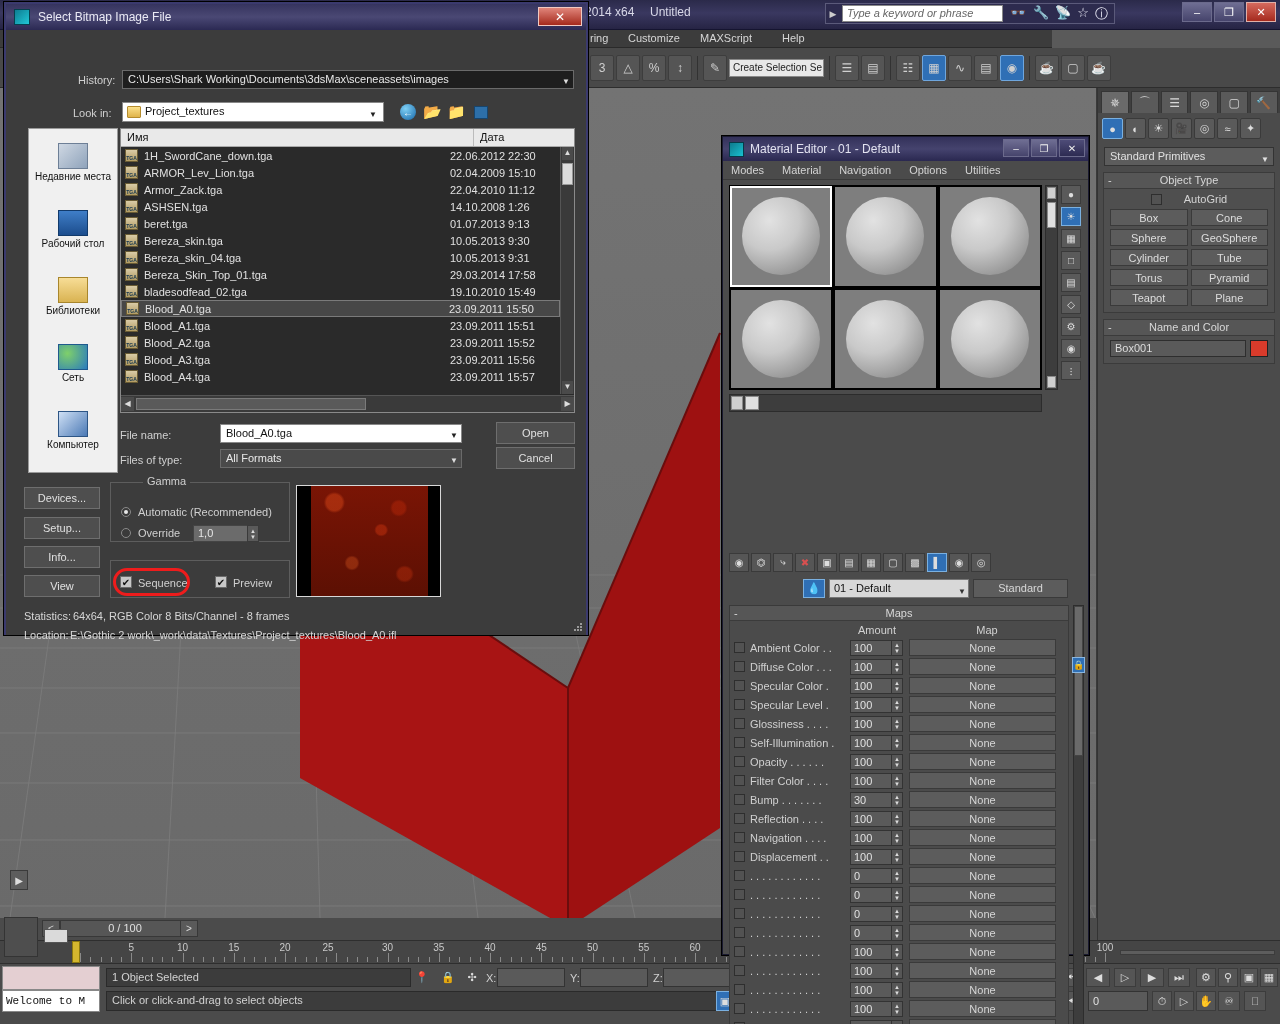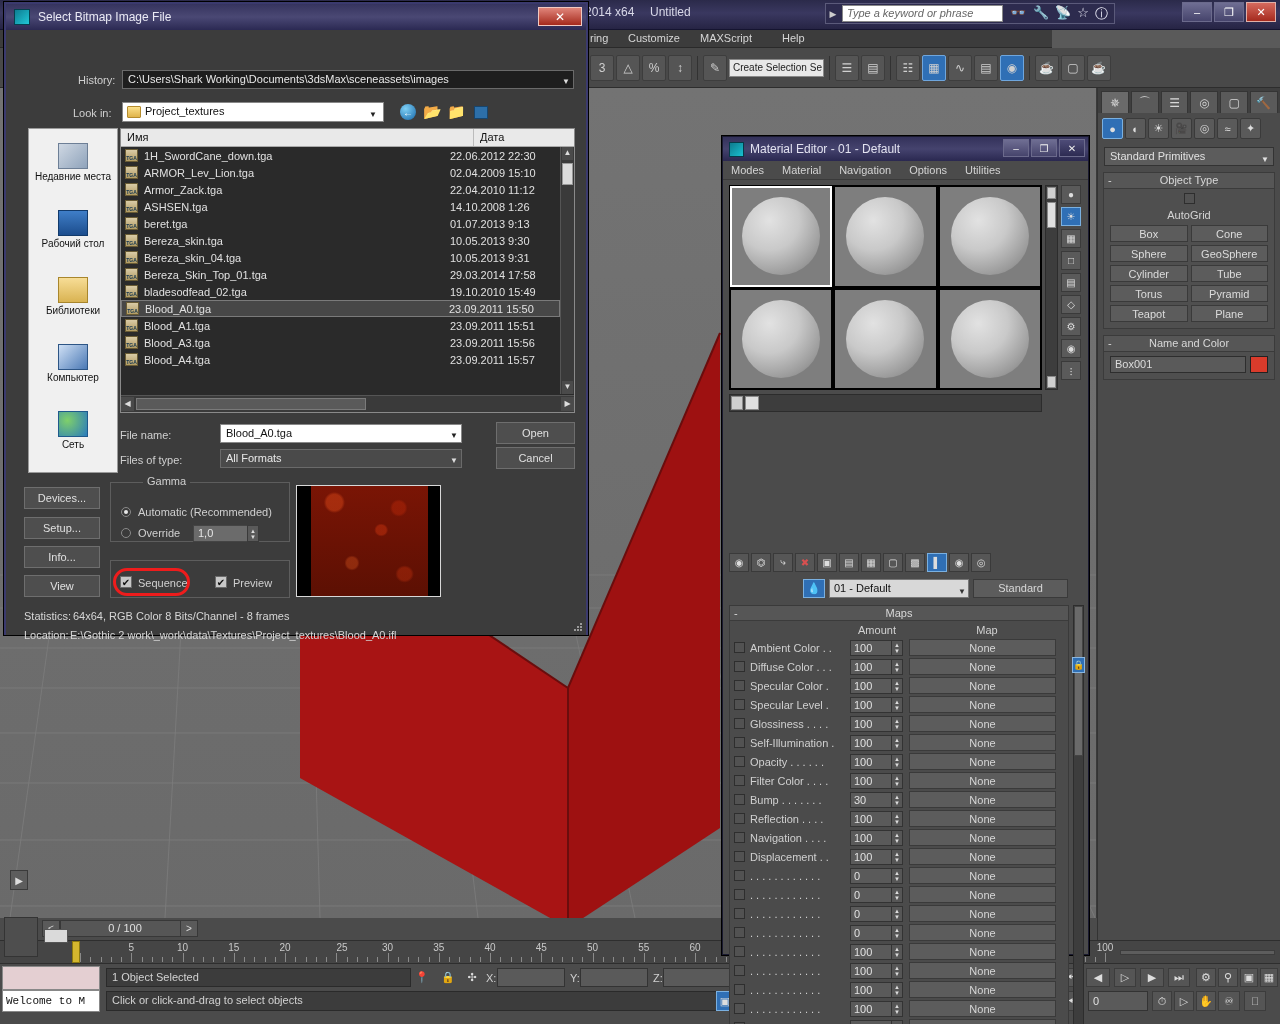--- a/index.html
+++ b/index.html
@@ -79,21 +79,21 @@
             display:flex; align-items:center; justify-content:center; font-size:11px; color:#ddd; }
   .cp-ico.sel { background:#2f6fb5; border-color:#7ab0e0; }
   .cp-combo { margin:3px 6px; height:19px; background:#5c5c5c; border:1px solid #333; color:#e0e0e0;
               font-size:11px; line-height:17px; padding-left:5px; position:relative; }
   .cp-combo .arr { position:absolute; right:4px; top:3px; font-size:8px; }
   .rollout { margin:6px 5px 0 5px; border:1px solid #3b3b3b; background:#4f4f4f; }
   .rollout-head { height:16px; background:#565656; border-bottom:1px solid #3b3b3b; color:#d8d8d8;
                   font-size:11px; text-align:center; line-height:15px; position:relative; }
   .rollout-head .minus { position:absolute; left:4px; top:0; }
   .rollout-body { padding:4px 6px 6px 6px; }
-  .autogrid-row { display:flex; align-items:center; justify-content:center; gap:5px; margin-bottom:4px; color:#d4d4d4;flex-direction:column; }
+  .autogrid-row { display:flex; align-items:center; justify-content:center; gap:22px; margin-bottom:4px; color:#d4d4d4; }
   .cbx { width:11px; height:11px; background:#525252; border:1px solid #2e2e2e; display:inline-block; }
   .objgrid { display:grid; grid-template-columns:1fr 1fr; gap:3px; }
   .objbtn { height:17px; background:#5c5c5c; border:1px solid #3a3a3a; color:#dcdcdc; font-size:11px;
             display:flex; align-items:center; justify-content:center; }
   .namecolor-row { display:flex; gap:4px; align-items:center; }
   .nameinput { flex:1; height:17px; background:#5a5a5a; border:1px solid #2e2e2e; color:#dcdcdc;
                font-size:11px; line-height:15px; padding-left:4px; }
   .colorswatch { width:18px; height:17px; border:1px solid #222; }
 
   
@@ -540,21 +540,21 @@
         <div class="ruler-tick" style="left: 1074.25px; height: 5px; top: 16px;"></div>
         <div class="ruler-tick" style="left: 1084.5px; height: 5px; top: 16px;"></div>
         <div class="ruler-tick" style="left: 1094.75px; height: 5px; top: 16px;"></div>
         <div class="ruler-tick" style="left: 1105px; height: 9px; top: 12px;"></div>
       </div>
     <div id="ruler-labels">
         <div class="ruler-lab" style="left: 131.25px;">5</div>
         <div class="ruler-lab" style="left: 182.5px;">10</div>
         <div class="ruler-lab" style="left: 233.75px;">15</div>
         <div class="ruler-lab" style="left: 285px;">20</div>
-        <div class="ruler-lab" style="left: 342px;">25</div>
+        <div class="ruler-lab" style="left: 328px;">25</div>
         <div class="ruler-lab" style="left: 387.5px;">30</div>
         <div class="ruler-lab" style="left: 438.75px;">35</div>
         <div class="ruler-lab" style="left: 490px;">40</div>
         <div class="ruler-lab" style="left: 541.25px;">45</div>
         <div class="ruler-lab" style="left: 592.5px;">50</div>
         <div class="ruler-lab" style="left: 643.75px;">55</div>
         <div class="ruler-lab" style="left: 695px;">60</div>
         <div class="ruler-lab" style="left: 746.25px;">65</div>
         <div class="ruler-lab" style="left: 797.5px;">70</div>
         <div class="ruler-lab" style="left: 848.75px;">75</div>
@@ -973,26 +973,26 @@
         </div>
         <div class="place">
           <span class="place-ico" style="background:linear-gradient(180deg,#3f7ec8,#1c4d8d);border:1px solid #123a6b"></span>
           <span class="place-lab">Рабочий стол</span>
         </div>
         <div class="place">
           <span class="place-ico" style="background:linear-gradient(180deg,#f7dd96,#d9b352);border:1px solid #a8862c"></span>
           <span class="place-lab">Библиотеки</span>
         </div>
         <div class="place">
+          <span class="place-ico" style="background:radial-gradient(circle at 30% 35%,#7fd06a,#2a7bbd);border:1px solid #1f5a8c"></span>
+          <span class="place-lab">Сеть</span>
+        </div>
+        <div class="place">
           <span class="place-ico" style="background:linear-gradient(135deg,#cfe0f5,#4b79b5);border:1px solid #2d5585"></span>
           <span class="place-lab">Компьютер</span>
-        </div>
-        <div class="place">
-          <span class="place-ico" style="background:radial-gradient(circle at 30% 35%,#7fd06a,#2a7bbd);border:1px solid #1f5a8c"></span>
-          <span class="place-lab">Сеть</span>
         </div>
       </div>
 
       <div class="filelist">
         <div class="fl-head">
           <div class="h1">Имя</div>
           <div class="h2">Дата</div>
         </div>
         <div class="fl-rows" id="file-rows">
             <div class="fl-row">
@@ -1042,20 +1042,25 @@
             </div>
             <div class="fl-row sel">
               <span class="tga-ico">TGA</span>
               <span class="fl-name">Blood_A0.tga</span>
               <span class="fl-date">23.09.2011 15:50</span>
             </div>
             <div class="fl-row">
               <span class="tga-ico">TGA</span>
               <span class="fl-name">Blood_A1.tga</span>
               <span class="fl-date">23.09.2011 15:51</span>
+            </div>
+            <div class="fl-row">
+              <span class="tga-ico">TGA</span>
+              <span class="fl-name">Blood_A2.tga</span>
+              <span class="fl-date">23.09.2011 15:52</span>
             </div>
             <div class="fl-row">
               <span class="tga-ico">TGA</span>
               <span class="fl-name">Blood_A3.tga</span>
               <span class="fl-date">23.09.2011 15:56</span>
             </div>
             <div class="fl-row">
               <span class="tga-ico">TGA</span>
               <span class="fl-name">Blood_A4.tga</span>
               <span class="fl-date">23.09.2011 15:57</span>

